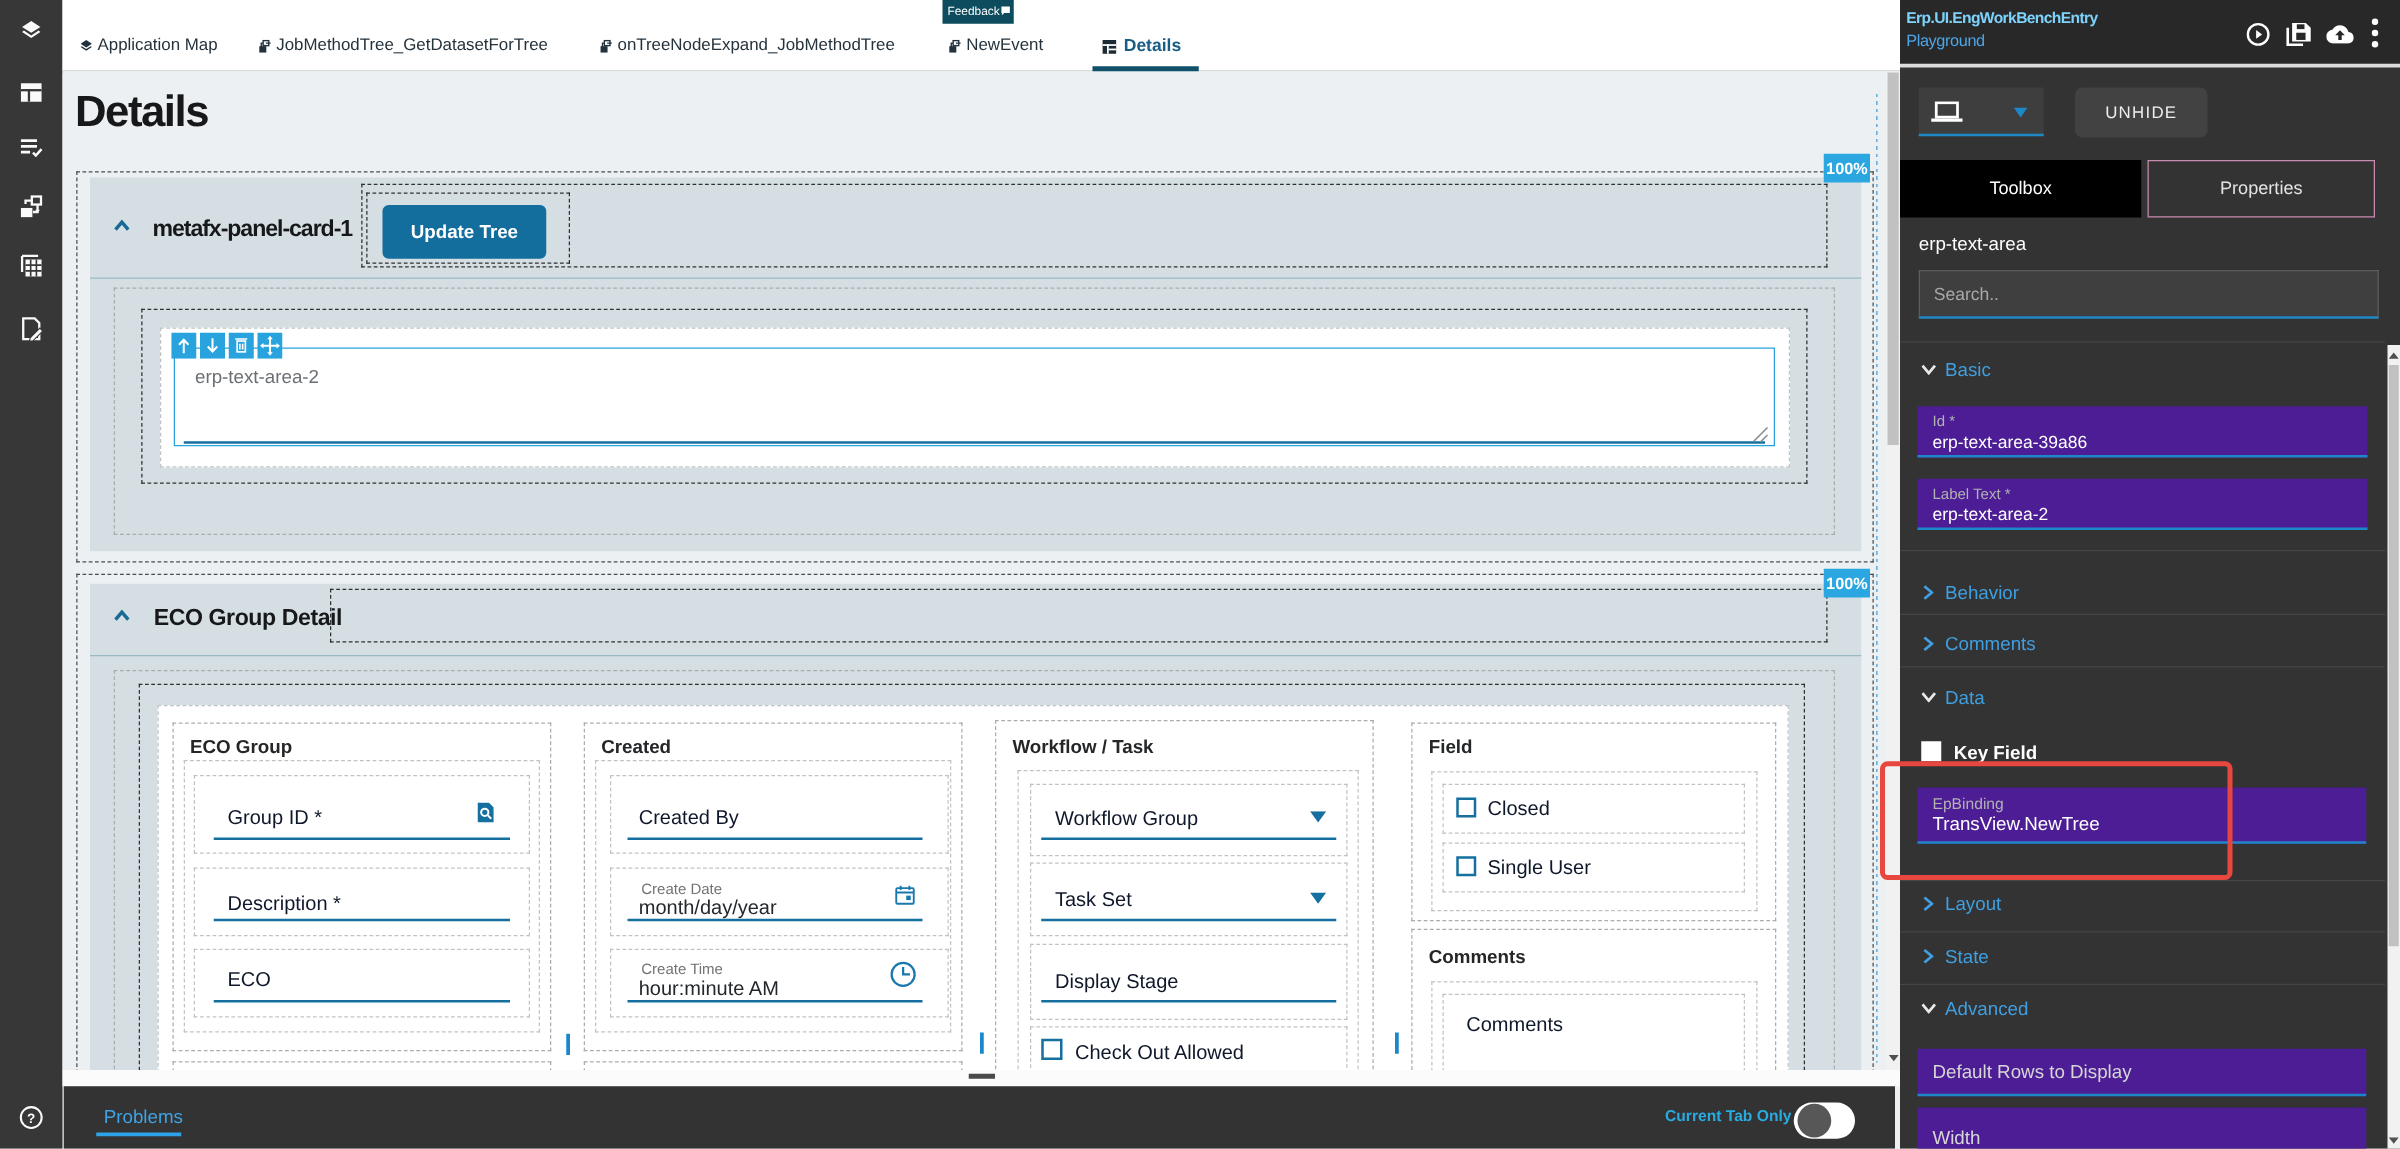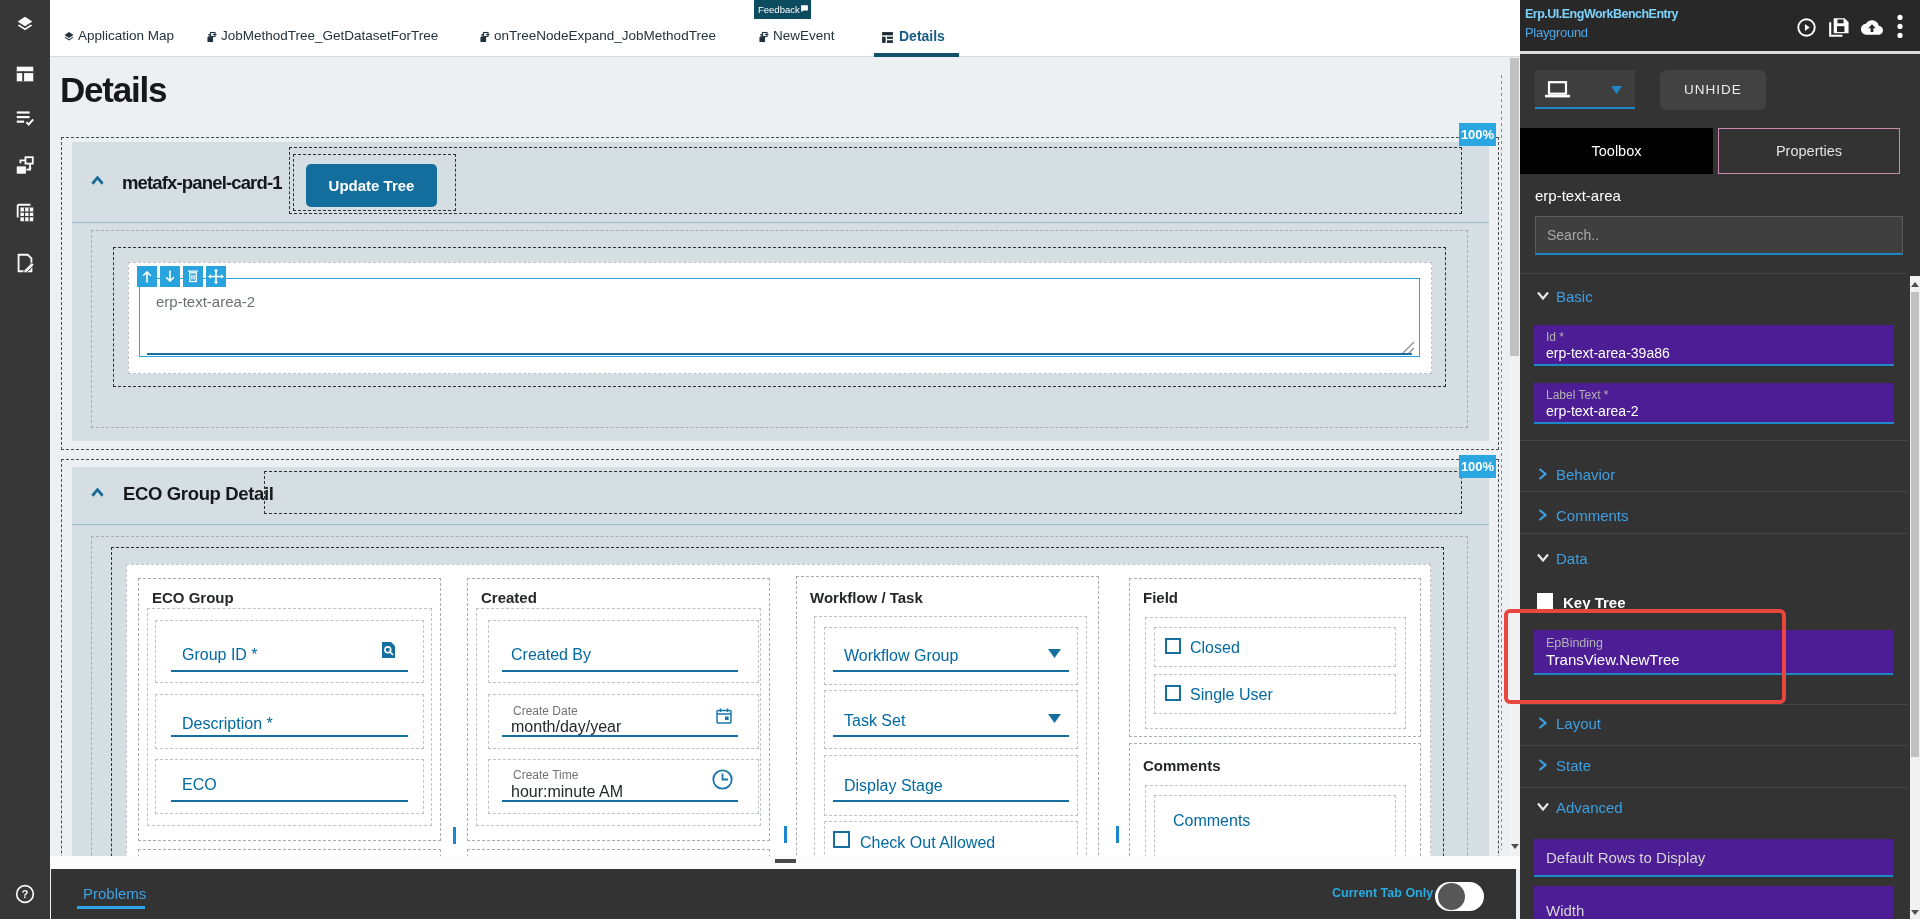--- a/index.html
+++ b/index.html
@@ -7,21 +7,21 @@
   body { font-family:"Liberation Sans", sans-serif; background:#edf0f2; position:relative; }
   .abs { position:absolute; }
   
   .dashDark  { border:1px dashed #4a4d4f; }
   .dashBlack { border:1px dashed #2e3133; }
   .dashLight { border:1px dashed #a9adaf; }
   .dashField { border:1px dashed #bfc3c5; }
   .card { background:#d5dee3; }
   .ul { background:#156f9f; height:2px; }
   .cb { background:#fff; border:2px solid #156f9f; }
-  .ftext { color:#0369a1; font-size:16px; }
+  .ftext { color:#0f172a; font-size:16px; }
   .flabel { color:#737373; font-size:12px; }
   .fvalue { color:#24282b; font-size:16px; }
   .gtitle { color:#252628; font-size:15px; font-weight:bold; }
   .acc { color:#3f9fe0; font-size:15px; }
   .rp-box { background:#4c1d95;text-decoration:underline; }
   .rp-lab { color:#b2b2b2; font-size:12px; }
   .rp-val { color:#ffffff; font-size:14px; }
   .rp-ul { background:#1e88c7; height:2px; }
   .divider { background:#454545; height:1px; }
 </style>
@@ -365,21 +365,21 @@
         <path d="M1.5 1 L7.5 6 L1.5 11"></path>
       </svg>
   <div class="abs acc" style="left:36px;top:507px;">Comments</div>
   <div class="abs divider" style="left:0;top:533px;width:388px;"></div>
   <svg class="abs" style="left:17px;top:553px;" width="12" height="9" viewBox="0 0 12 9" fill="none" stroke="#e8e8e8" stroke-width="2.2">
         <path d="M1 1.5 L6 7.5 L11 1.5"></path>
       </svg>
   <div class="abs acc" style="left:36px;top:550px;">Data</div>
 
   <div class="abs" style="left:17px;top:593px;width:16px;height:16px;background:#fff;"></div>
-  <div class="abs" style="left:43px;top:594px;font-size:15px;font-weight:bold;color:#fff;">Key Tree</div>
+  <div class="abs" style="left:43px;top:594px;font-size:15px;font-weight:bold;color:#fff;">Key Field</div>
 
   <div class="abs rp-box" style="left:14px;top:630px;width:359px;height:45px;">
     <div class="abs rp-lab" style="left:12px;top:6px;font-size:12.5px;">EpBinding</div>
     <div class="abs" style="left:12px;top:21px;font-size:15px;color:#fff;">TransView.NewTree</div>
     <div class="abs rp-ul" style="left:0;top:43px;width:359px;"></div>
   </div>
 
   <div class="abs divider" style="left:0;top:704px;width:388px;"></div>
   <svg class="abs" style="left:18px;top:717px;" width="9" height="12" viewBox="0 0 9 12" fill="none" stroke="#3f9fe0" stroke-width="2.2">
         <path d="M1.5 1 L7.5 6 L1.5 11"></path>

